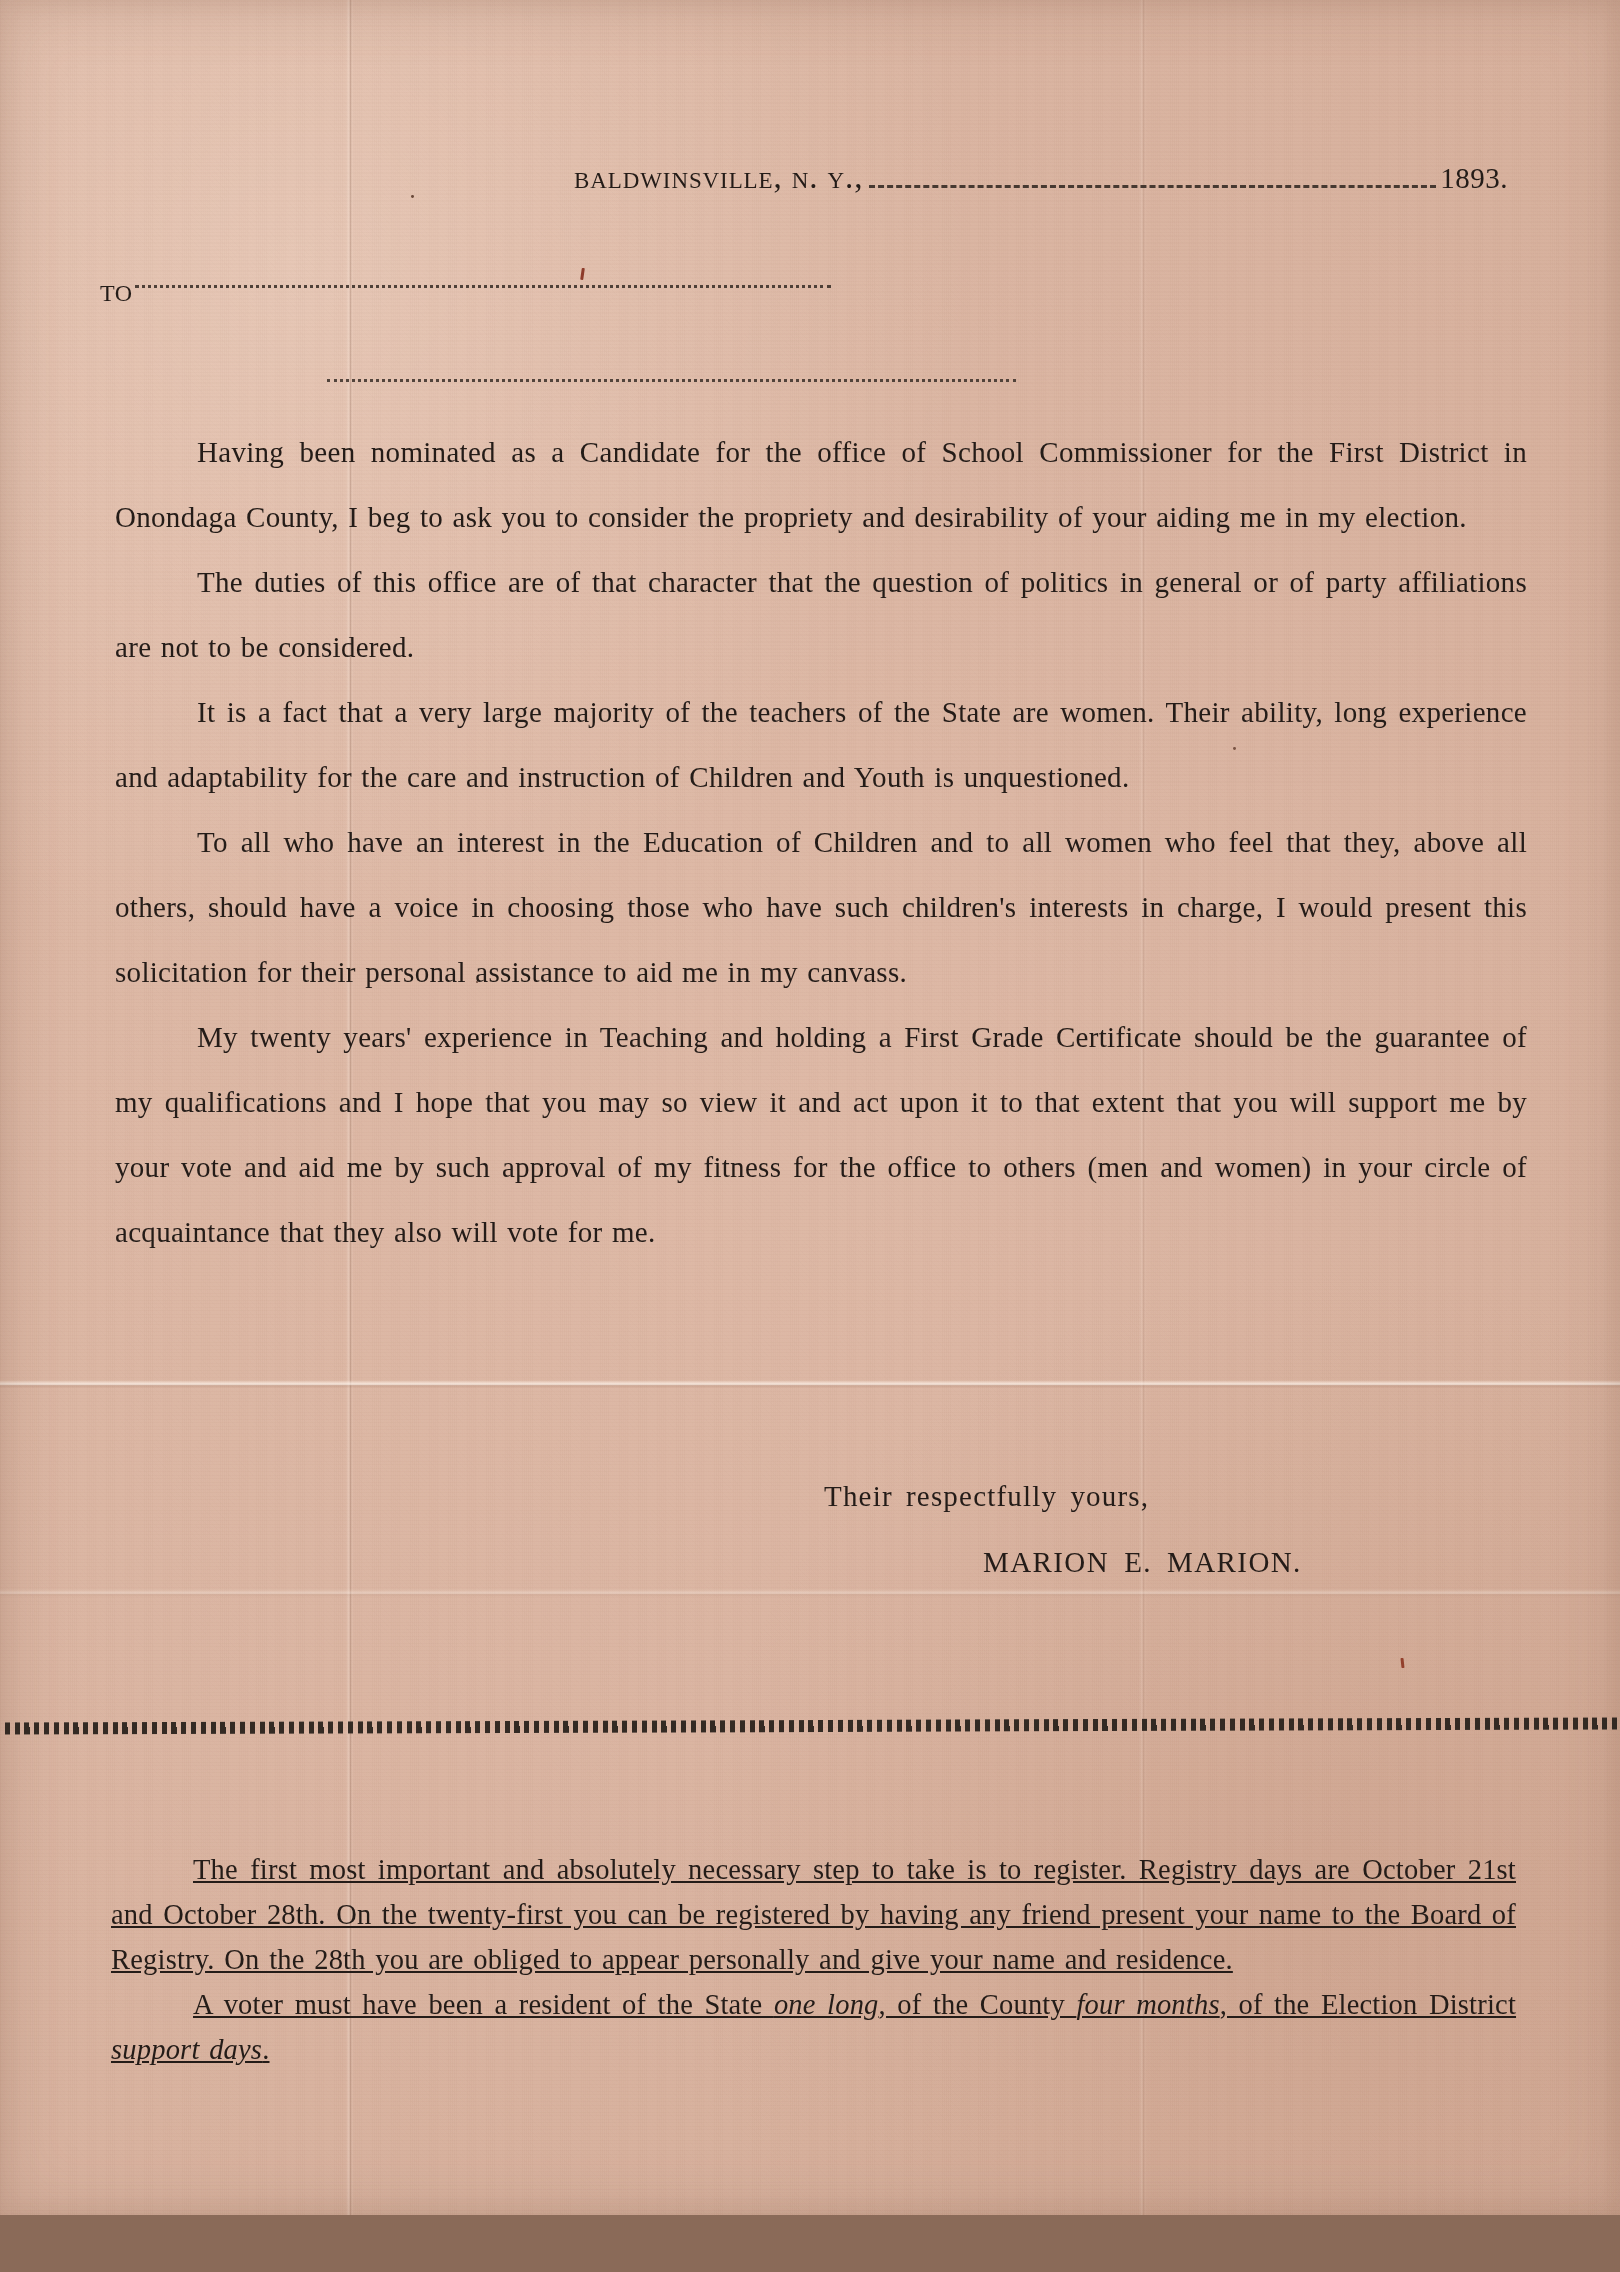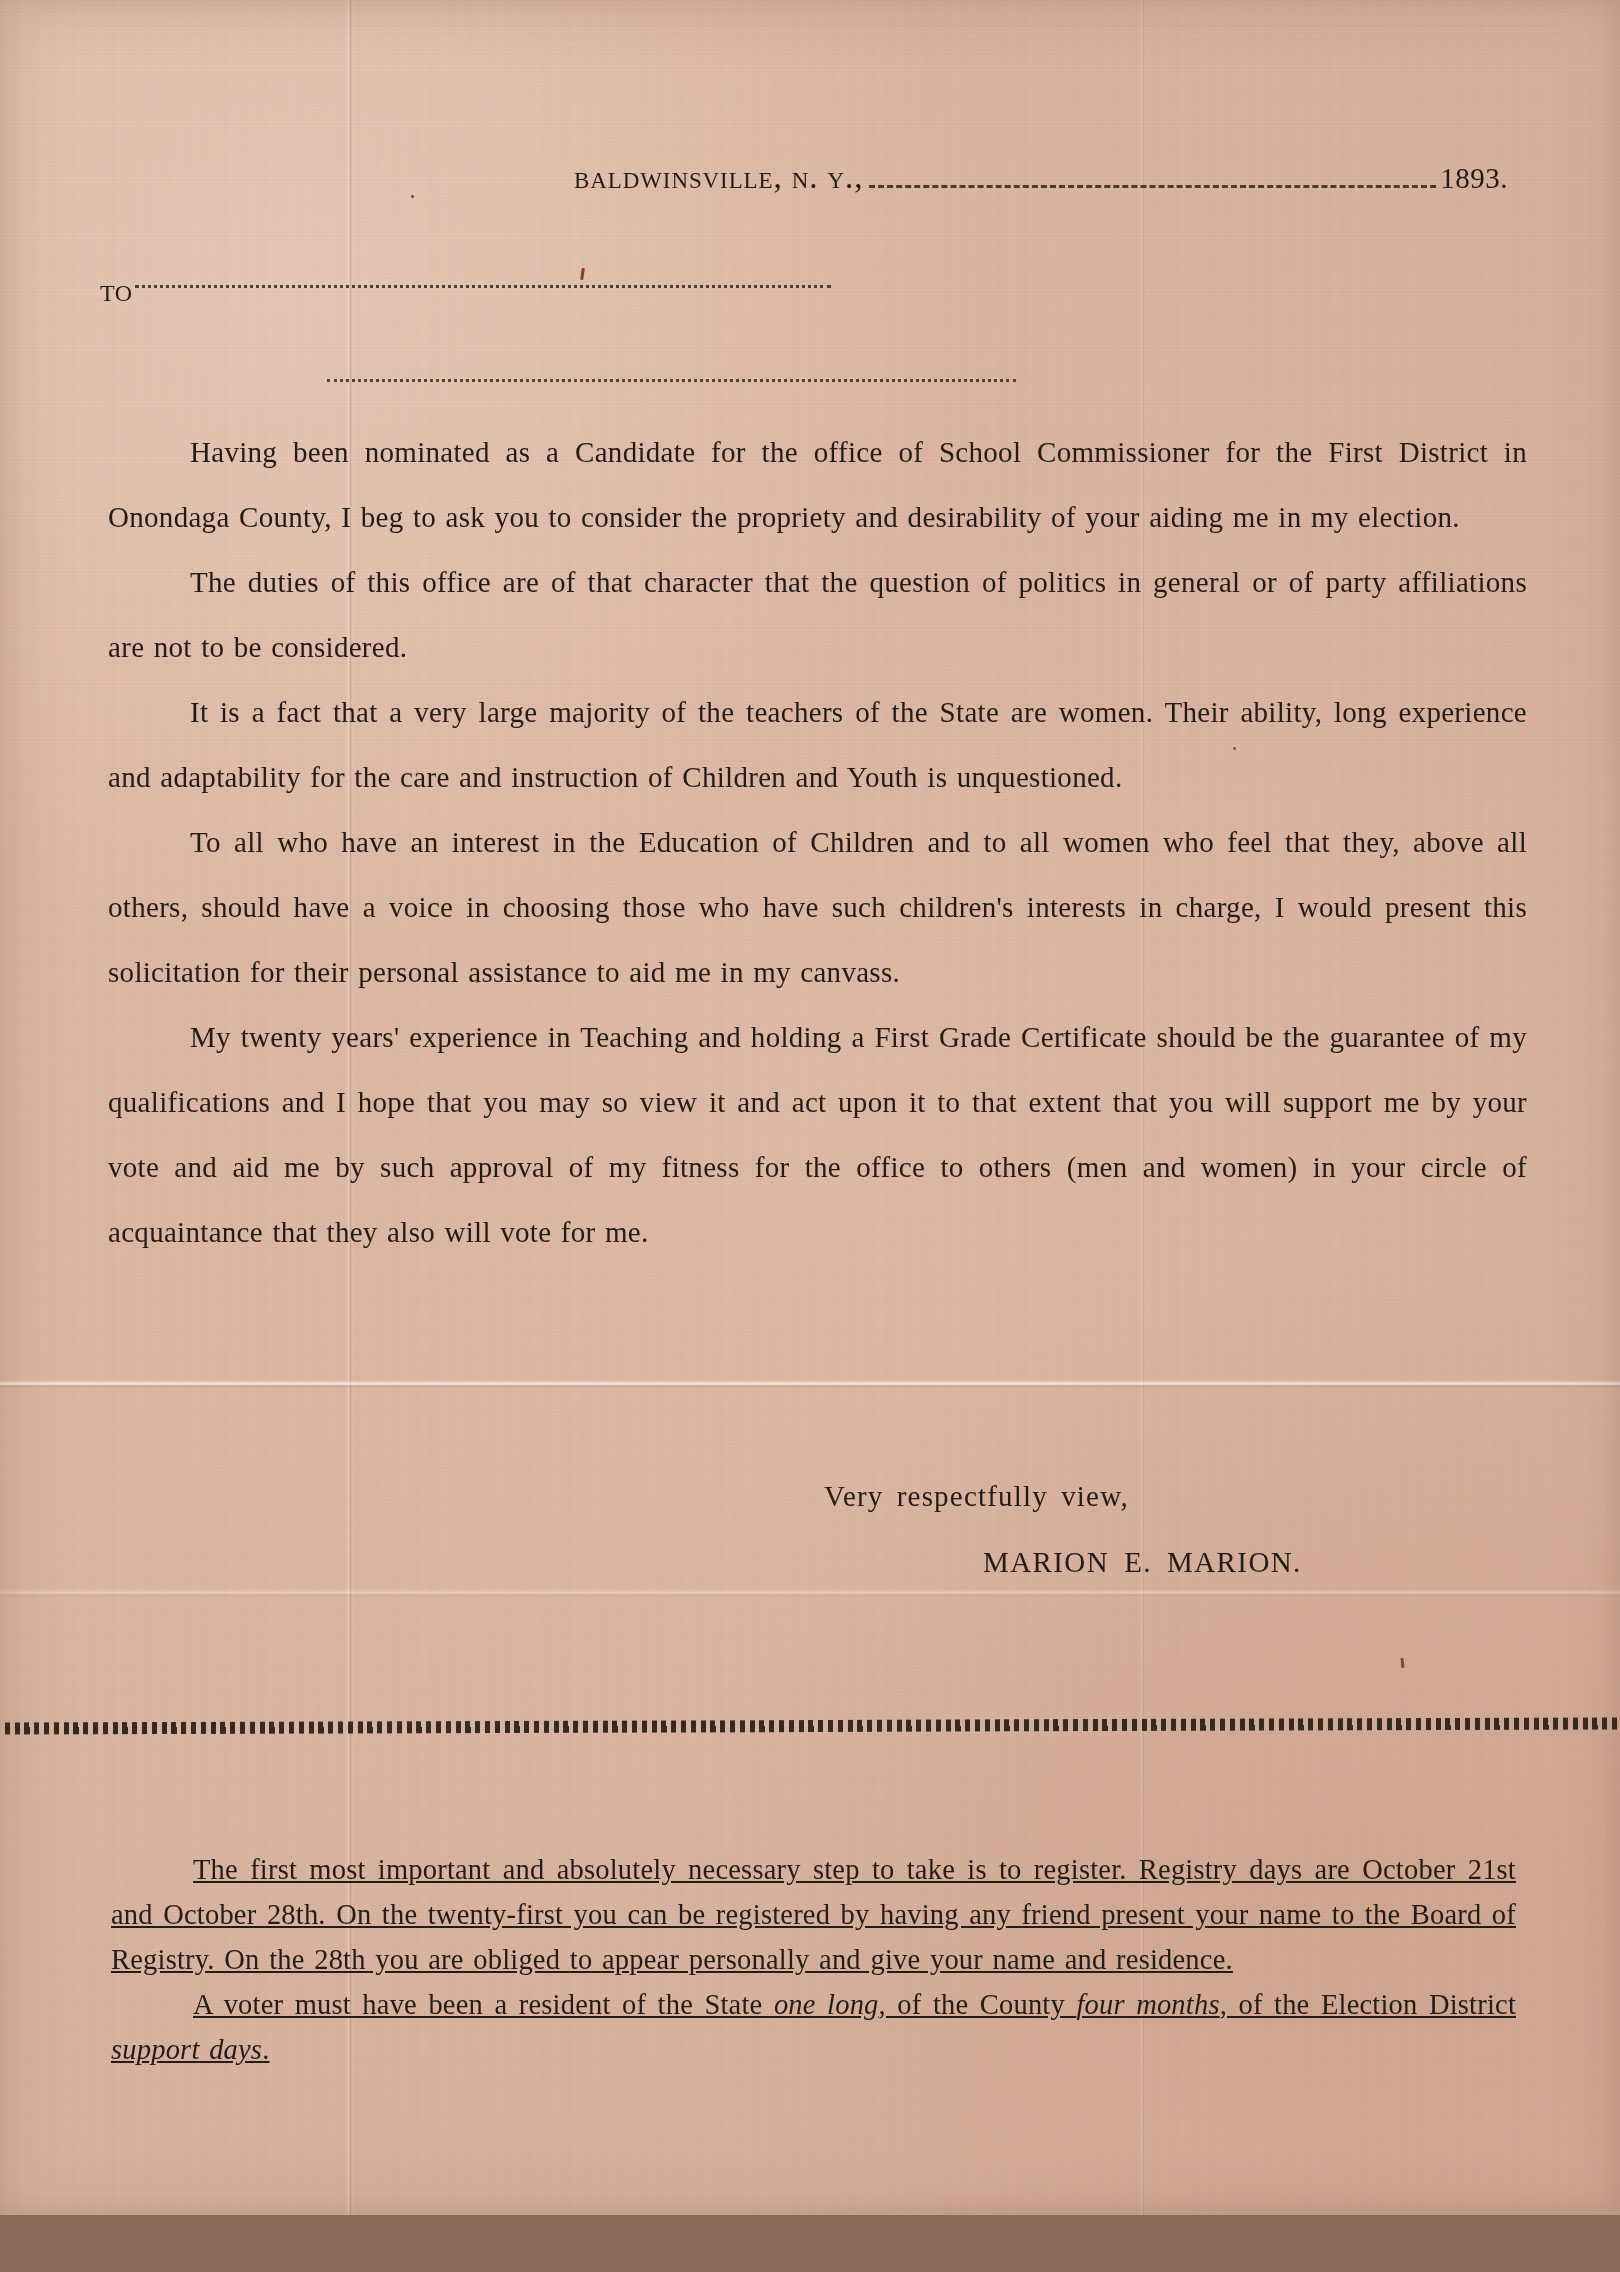--- a/index.html
+++ b/index.html
@@ -128,21 +128,21 @@
     opacity: 0.85;
   }
 
   .letter-body {
     position: absolute;
     left: 100px;
     top: 420px;
     width: 1427px;
   }
   .letter-body p {
-    margin: 0 0 0 8px;
+    margin: 0 0 0 15px;
     text-indent: 82px;
     text-align: justify;
     text-align-last: left;
     font-size: 29px;
     line-height: 65px;
     letter-spacing: 0.3px;
     word-spacing: 1.9px;
   }
 
   .closing {
@@ -231,21 +231,21 @@
     <div class="to-line2"></div>
 
     <div class="letter-body">
       <p>Having been nominated as a Candidate for the office of School Commissioner for the First District in Onondaga County, I beg to ask you to consider the propriety and desirability of your aiding me in my election.</p>
       <p>The duties of this office are of that character that the question of politics in general or of party affiliations are not to be considered.</p>
       <p>It is a fact that a very large majority of the teachers of the State are women. Their ability, long experience and adaptability for the care and instruction of Children and Youth is unquestioned.</p>
       <p>To all who have an interest in the Education of Children and to all women who feel that they, above all others, should have a voice in choosing those who have such children's interests in charge, I would present this solicitation for their personal assistance to aid me in my canvass.</p>
       <p>My twenty years' experience in Teaching and holding a First Grade Certificate should be the guarantee of my qualifications and I hope that you may so view it and act upon it to that extent that you will support me by your vote and aid me by such approval of my fitness for the office to others (men and women) in your circle of acquaintance that they also will vote for me.</p>
     </div>
 
-    <div class="closing">Very respectfully view,</div>
+    <div class="closing">Their respectfully yours,</div>
     <div class="signature">MARION E. MARION.</div>
 
     <div class="perforation"></div>
 
     <div class="notice">
       <p>The first most important and absolutely necessary step to take is to register. Registry days are October 21st and October 28th. On the twenty-first you can be registered by having any friend present your name to the Board of Registry. On the 28th you are obliged to appear personally and give your name and residence.</p>
       <p class="p2"><span>A voter must have been a resident of the State </span><em>one long</em><span>, of the County </span><em>four months</em><span>, of the Election District </span><em>support days</em><span>.</span></p>
     </div>
 
   </div>

